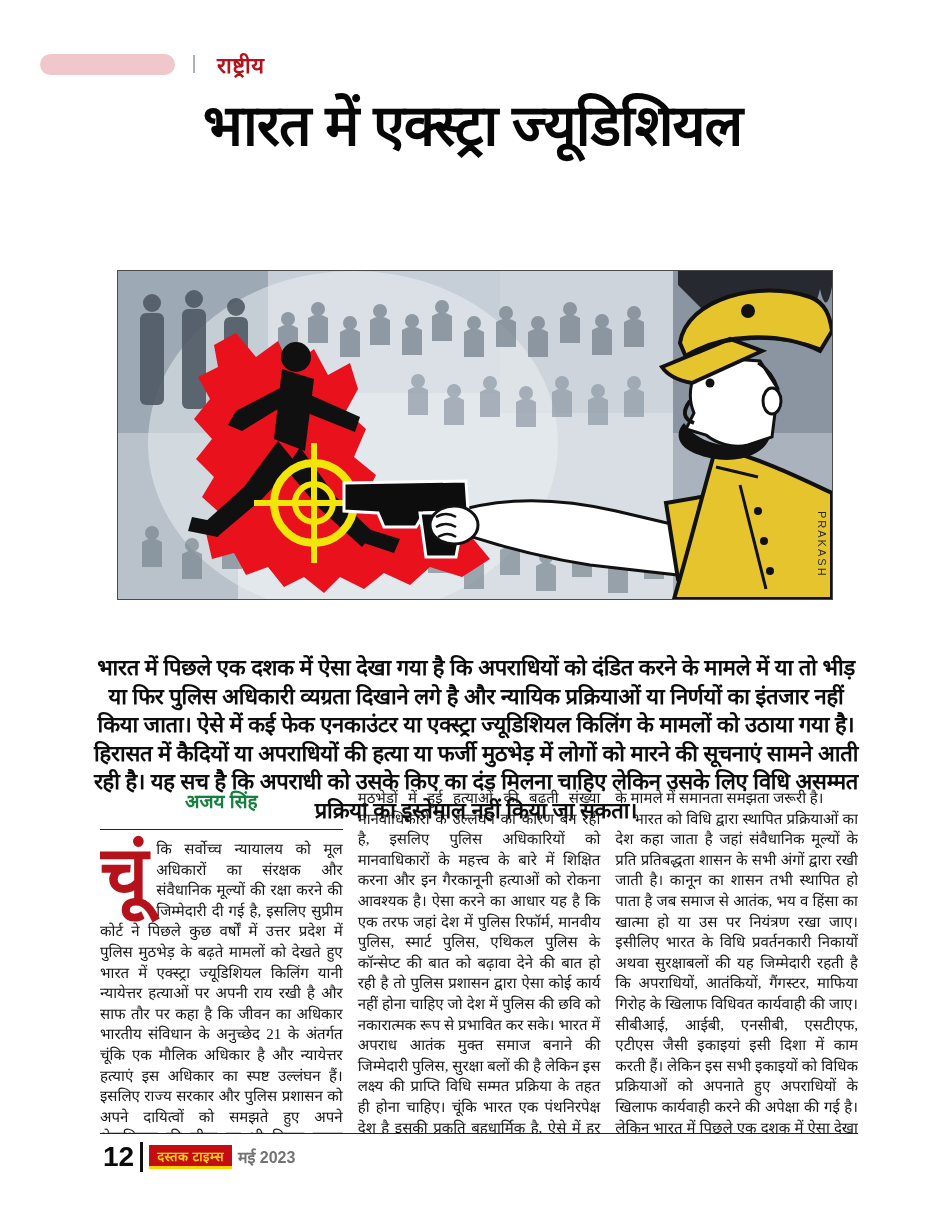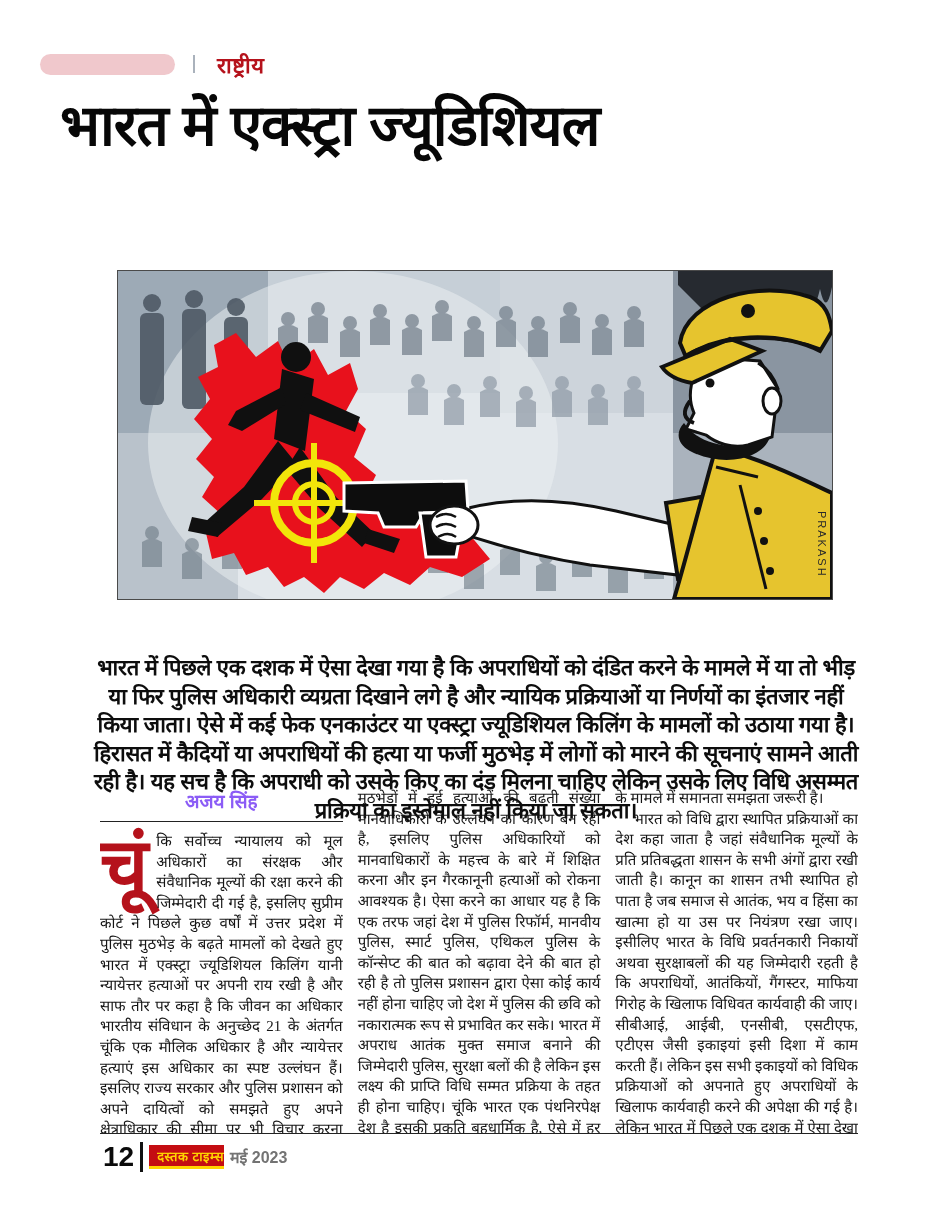--- a/index.html
+++ b/index.html
@@ -6,45 +6,45 @@
   .page{
     position:relative;width:945px;height:1223px;margin:0 auto;background:#ffffff;
     font-family:"Liberation Sans",sans-serif;color:#111;overflow:hidden;
   }
   
   .masthead{position:absolute;top:50px;left:40px;right:90px;height:28px;display:flex;align-items:center;}
   .logo-pill{width:135px;height:21px;border-radius:11px;background:#f0c8cc;}
   .head-divider{width:2px;height:18px;background:#aab2bc;margin:0 22px 0 18px;}
   .category{font-size:22px;font-weight:bold;color:#b5121b;letter-spacing:0.5px;}
   
-  .headline{position:absolute;top:86px;left:60px;width:825px;
+  .headline{position:absolute;top:86px;left:60px;width:825px;text-align:center;
     font-weight:900;color:#070707;line-height:79px;font-size:57px;letter-spacing:-1px;}
   
   .illus{position:absolute;top:270px;left:117px;width:716px;height:330px;border:1px solid #4a4a4a;box-sizing:border-box;background:#d8dee4;}
   .illus svg{display:block;width:100%;height:100%;}
   
   .intro{position:absolute;top:606px;left:93px;width:766px;text-align:center;
     font-weight:bold;font-size:22px;line-height:28.5px;color:#0d0d0d;letter-spacing:-0.3px;margin-top:48px;}
   
   .article{position:absolute;top:788px;left:100px;width:758px;height:345px;display:flex;gap:15px;overflow:hidden;}
   .col{flex:1;min-width:0;}
-  .byline{text-align:center;font-size:19px;font-weight:bold;color:#8b5cf6;
-    border-bottom:1.6px solid #222;padding-bottom:7px;margin-bottom:9px;}
+  .byline{text-align:center;font-size:19px;font-weight:bold;color:#15803d;
+    border-bottom:1.6px solid #222;padding-bottom:15px;margin-bottom:9px;}
   .bodytext{font-family:"Liberation Serif",serif;font-size:15px;line-height:20.6px;
     text-align:justify;margin:0;color:#151515;}
   .bodytext + .bodytext{text-indent:18px;}
   .dropcap{float:left;font-family:"Liberation Serif",serif;font-weight:bold;color:#b5121b;
     font-size:76px;line-height:62px;padding:4px 8px 0 0;}
   
   .footer-rule{position:absolute;top:1133px;left:100px;right:87px;border-top:1.6px solid #222;}
   .footer{position:absolute;top:1141px;left:103px;display:flex;align-items:center;gap:6px;}
   .pageno{font-size:28px;font-weight:900;color:#0a0a0a;}
   .vbar{width:3px;height:30px;background:#111;}
   .mag-badge{background:#c40d12;color:#ffd400;font-size:13px;font-weight:bold;
-    padding:2px 0 1px 8px;border-bottom:3px solid #ffd400;letter-spacing:0.5px;}
+    padding:2px 8px 1px 8px;border-bottom:3px solid #ffd400;letter-spacing:0.5px;}
   .issue{font-size:16px;font-weight:bold;color:#737373;}
 </style>
 </head>
 <body>
 
 <div class="page">
 
   <div class="masthead">
     <div class="logo-pill"></div>
     <div class="head-divider"></div>

